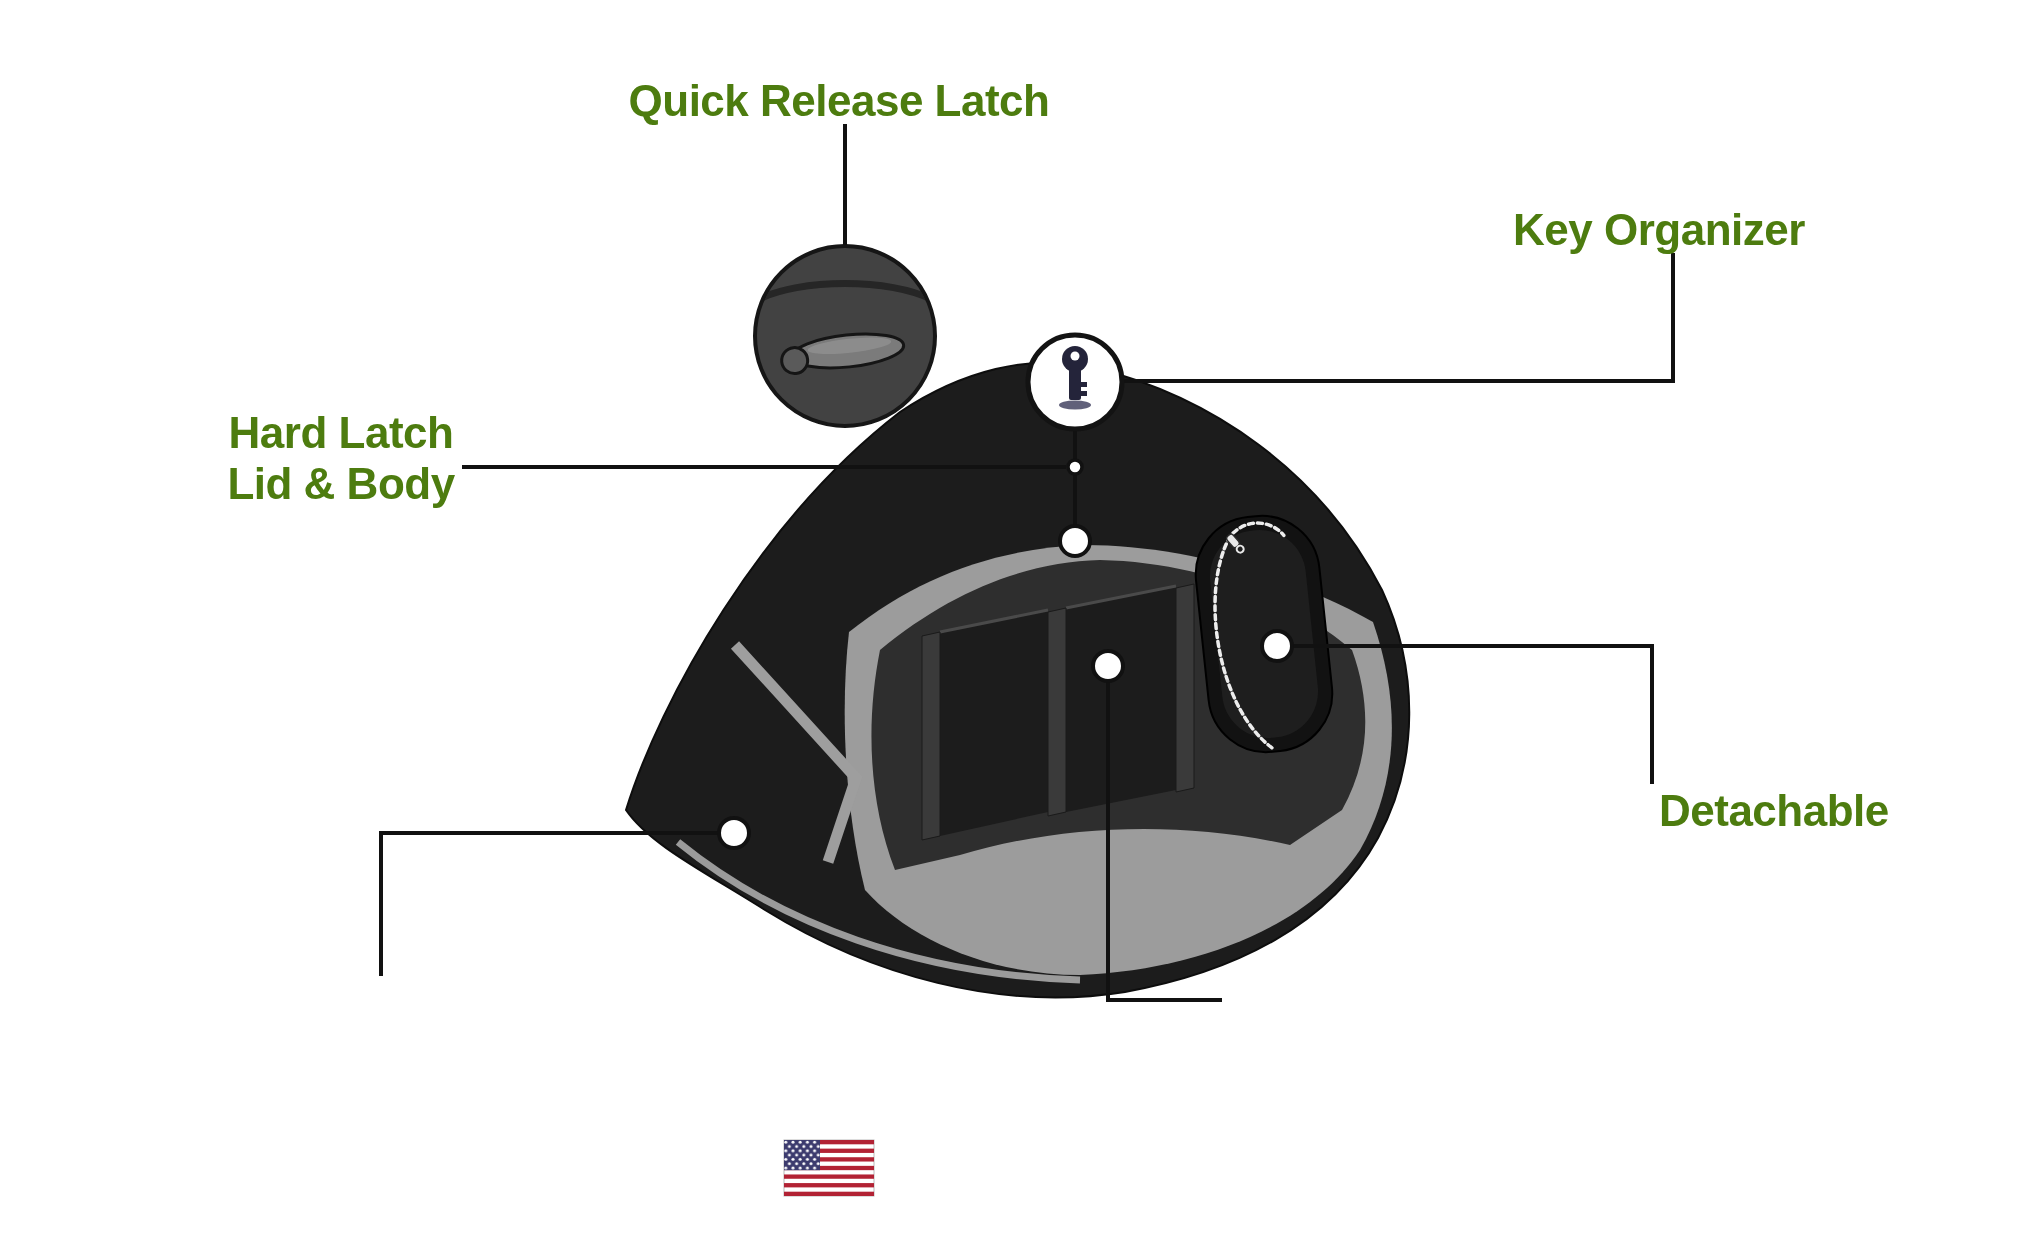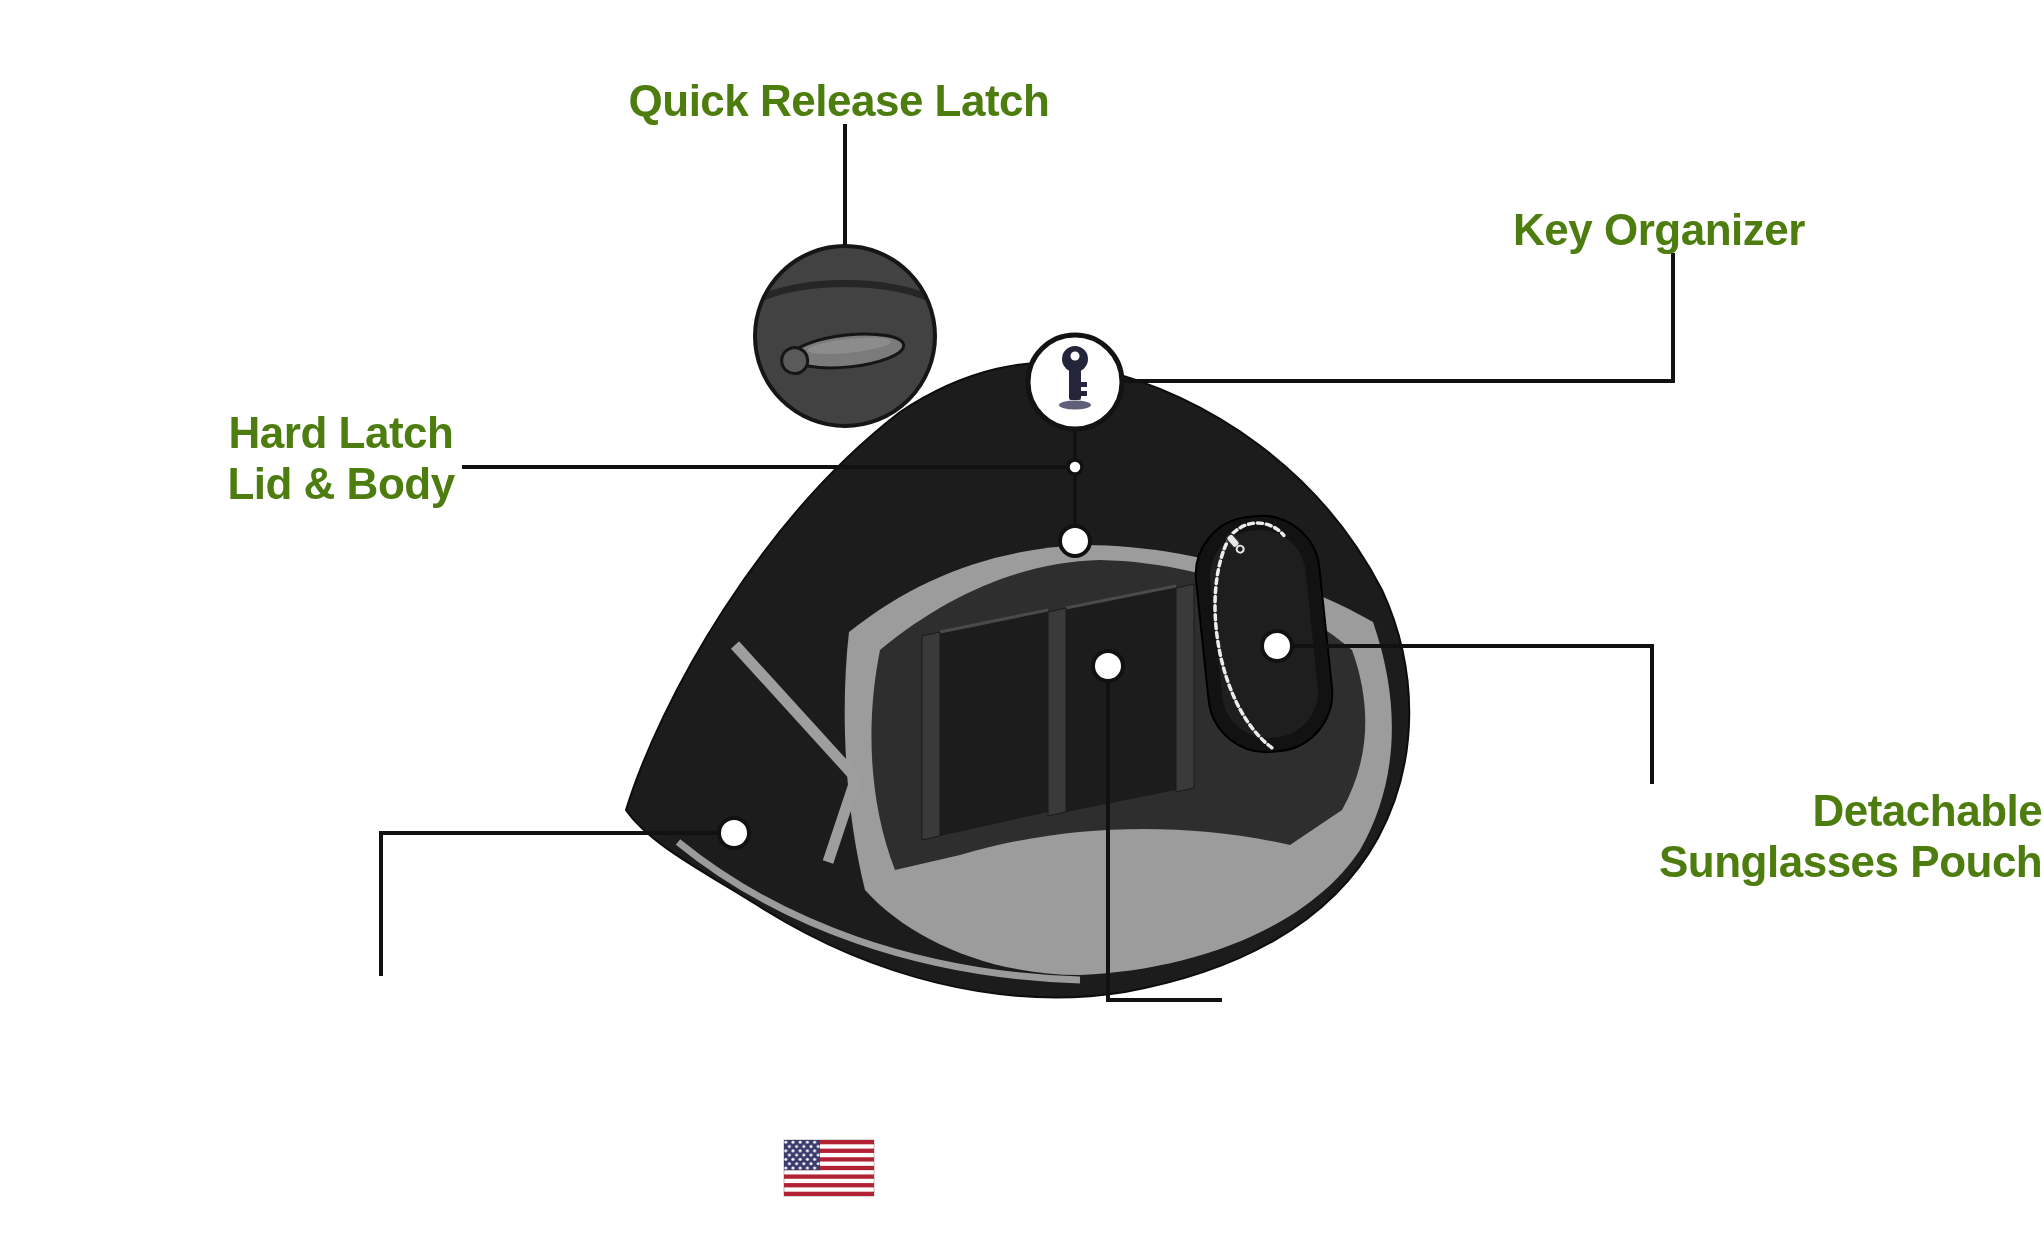--- a/index.html
+++ b/index.html
@@ -141,17 +141,16 @@
 
   <div class="label center lbl-hs">
     <div>Hard Latch</div>
     <div>Lid &amp; Body</div>
   </div>
 
 
 
   <div class="label lbl-dsp">
     <div>Detachable</div>
-    <div>Sunglasses Pouch</div>
   </div>
 
 
 </div>
 
 </body></html>

